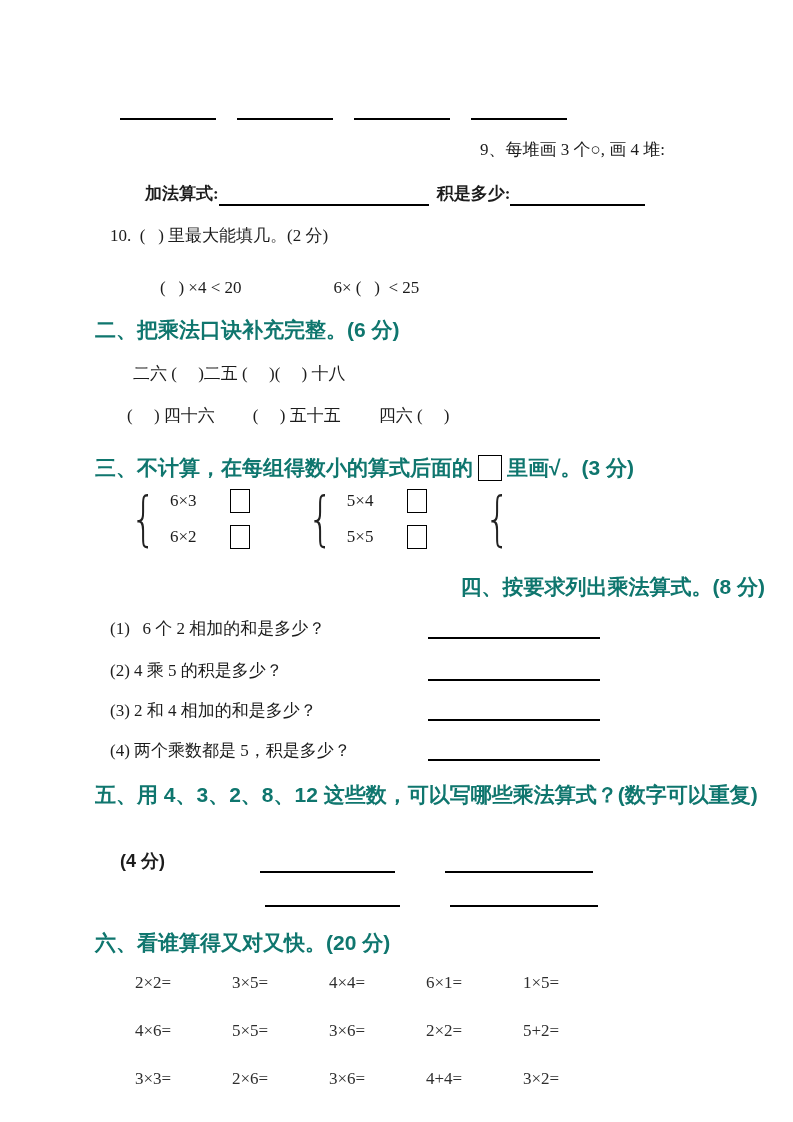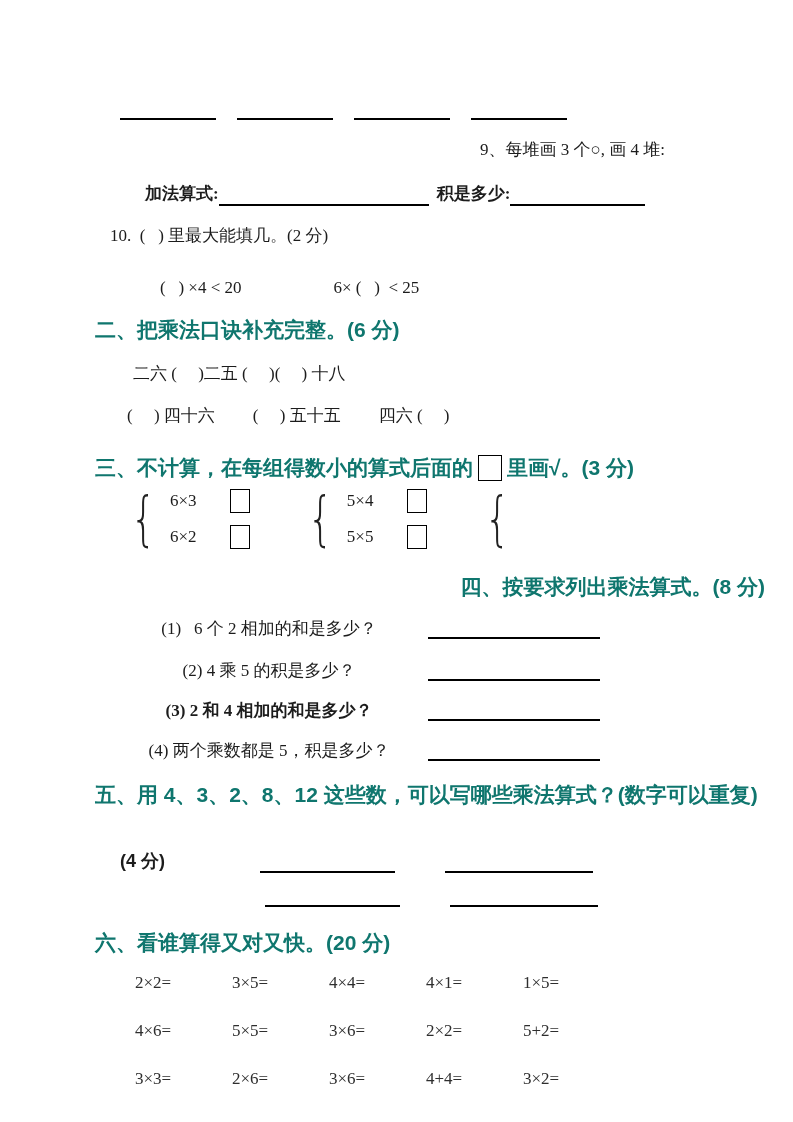--- a/index.html
+++ b/index.html
@@ -51,21 +51,21 @@
   .group{display:flex;align-items:center;}
   .brace{
     font-family:"DejaVu Sans",sans-serif;font-size:58px;font-weight:100;
     color:#222;line-height:60px;margin-right:8px;transform:scaleX(.7);
   }
   .gcol{display:flex;flex-direction:column;gap:12px;}
   .grow{display:flex;align-items:center;height:24px;}
   .gexpr{width:48px;}
   .abox{display:inline-block;width:20px;height:24px;border:1.5px solid #000;box-sizing:border-box;margin-left:12px;}
 
-  .sec4-item{margin-top:18px;margin-left:15px;line-height:24px;display:flex;text-align:center;}
+  .sec4-item{margin-top:18px;margin-left:15px;line-height:24px;display:flex;}
   .sec4-item .lab{width:318px;}
   .sec4-item .uline{width:172px;}
 
   .sec5-h{margin-top:20px;}
   .sec5-score{margin-top:14px;margin-left:25px;display:flex;align-items:flex-end;line-height:24px;}
   .sec5-score .score{font-family:"Liberation Sans","DejaVu Sans",sans-serif;font-weight:bold;font-size:18px;margin-top:28px;}
   .sec5-score .l1{width:135px;margin-left:95px;}
   .sec5-score .l2{width:148px;margin-left:50px;}
   .sec5-blanks2{margin-top:12px;margin-left:170px;display:flex;height:24px;}
   .sec5-blanks2 .l1{width:135px;}
@@ -159,21 +159,21 @@
 
   <div class="sec-h" style="margin-top:26px;text-align:right;">四、按要求列出乘法算式。(8 分)</div>
   <div class="sec4-item">
     <span class="lab">(1)&nbsp;&nbsp; 6 个 2 相加的和是多少？</span>
     <span class="uline"></span>
   </div>
   <div class="sec4-item">
     <span class="lab">(2) 4 乘 5 的积是多少？</span>
     <span class="uline"></span>
   </div>
-  <div class="sec4-item" style="margin-top:16px;font-weight:bold;">
+  <div class="sec4-item" style="margin-top:16px;">
     <span class="lab">(3) 2 和 4 相加的和是多少？</span>
     <span class="uline"></span>
   </div>
   <div class="sec4-item" style="margin-top:16px;">
     <span class="lab">(4) 两个乘数都是 5，积是多少？</span>
     <span class="uline"></span>
   </div>
 
   <div class="sec-h sec5-h">五、用 4、3、2、8、12 这些数，可以写哪些乘法算式？(数字可以重复)</div>
   <div class="sec5-score">
@@ -184,21 +184,21 @@
   <div class="sec5-blanks2">
     <span class="uline l1"></span>
     <span class="uline l2"></span>
   </div>
 
   <div class="sec-h" style="margin-top:22px;">六、看谁算得又对又快。(20 分)</div>
   <div class="calc-grid">
     <span>2×2=</span>
     <span>3×5=</span>
     <span>4×4=</span>
-    <span>4×1=</span>
+    <span>6×1=</span>
     <span>1×5=</span>
     <span>4×6=</span>
     <span>5×5=</span>
     <span>3×6=</span>
     <span>2×2=</span>
     <span>5+2=</span>
     <span>3×3=</span>
     <span>2×6=</span>
     <span>3×6=</span>
     <span>4+4=</span>

